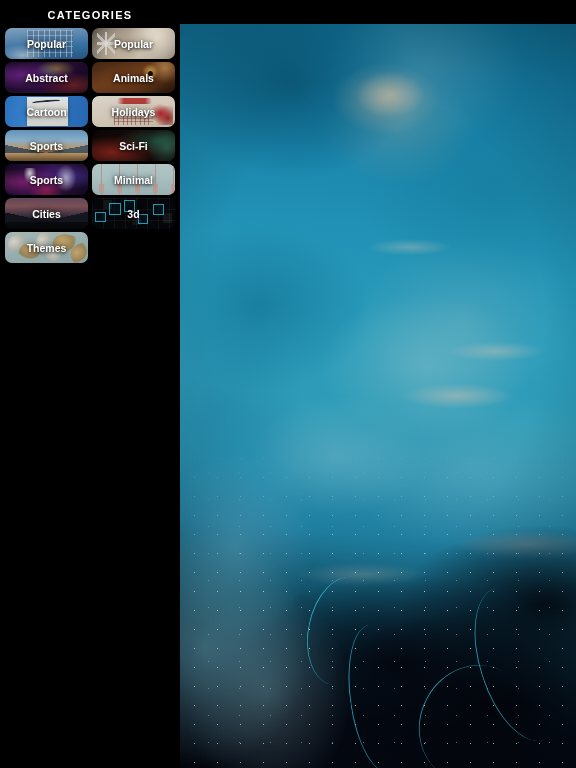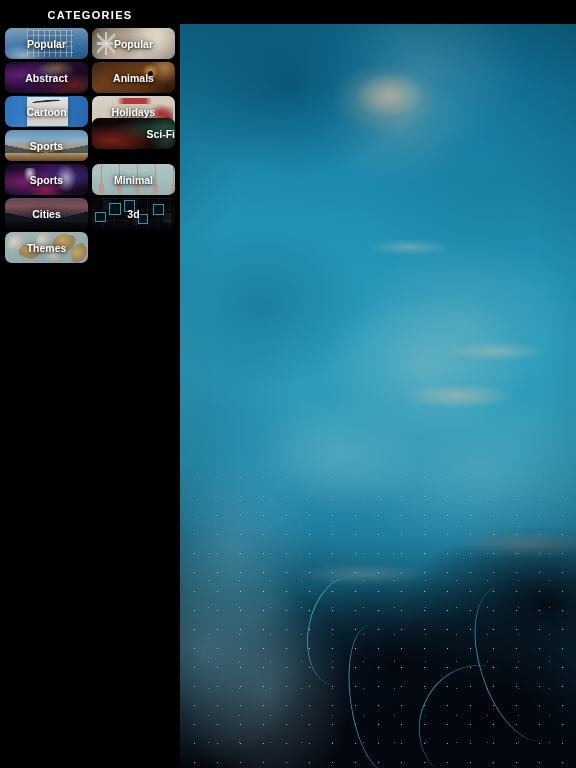--- a/index.html
+++ b/index.html
@@ -423,21 +423,21 @@
       </div>
 
       <div class="tile" style="left:5px;  top:102px;">
         <div class="art art-nature">
           <div class="ridge"></div>
             <div class="water"></div>
         </div>
         <span class="label">Sports</span>
       </div>
 
-      <div class="tile" style="left:92px; top:90px;justify-content:flex-end;">
+      <div class="tile" style="left:92px; top:102px;">
         <div class="art art-scifi"></div>
         <span class="label">Sci-Fi</span>
       </div>
 
       <div class="tile" style="left:5px;  top:136px;">
         <div class="art art-sports">
           <div class="figure"></div>
             <div class="figure2"></div>
         </div>
         <span class="label">Sports</span>

